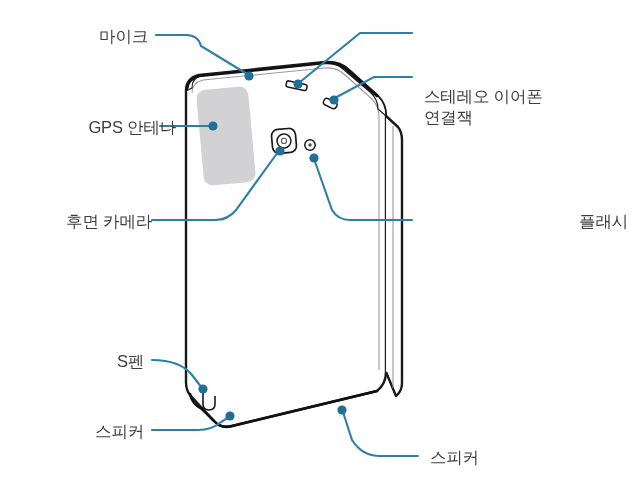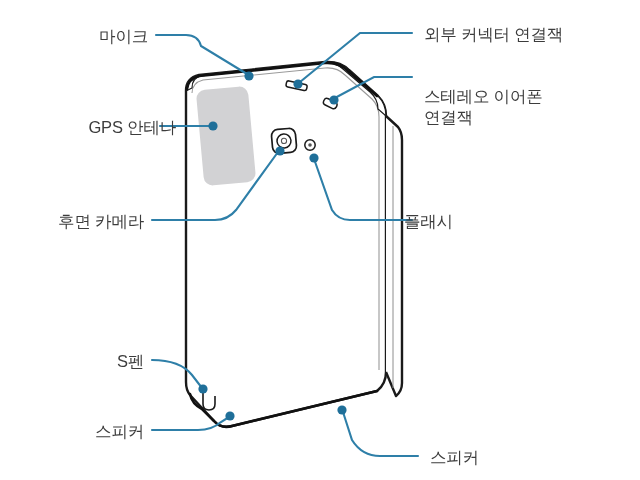--- a/index.html
+++ b/index.html
@@ -155,30 +155,29 @@
       <circle cx="280" cy="151" r="4.6"></circle>
       <circle cx="314" cy="158" r="4.6"></circle>
       <circle cx="203" cy="389" r="4.6"></circle>
       <circle cx="230" cy="416" r="4.6"></circle>
       <circle cx="342" cy="410" r="4.6"></circle>
     </g>
   </svg>
 
   <div class="label-text label-left" style="left:0; top:26px; width:148px;">마이크</div>
 
-  <div class="label-text label-right" style="left:424px; top:24px; width:216px;">외부 커넥터 연결잭</div>
 
   <div class="label-text label-right" style="left:424px; top:66px; width:216px;margin-top:20px;">스테레오 이어폰
 연결잭</div>
 
   <div class="label-text label-left" style="left:0; top:117px; width:152px;margin-left:24px;">GPS 안테나</div>
 
-  <div class="label-text label-left" style="left:0; top:211px; width:144px;">후면 카메라</div>
+  <div class="label-text label-left" style="left:8px; top:211px; width:144px;">후면 카메라</div>
 
-  <div class="label-text label-right" style="left:404px; top:211px; width:200px;">플래시</div>
+  <div class="label-text label-right" style="left:428px; top:211px; width:200px;text-align:right;">플래시</div>
 
   <div class="label-text label-left" style="left:0; top:351px; width:144px;">S펜</div>
 
   <div class="label-text label-left" style="left:0; top:421px; width:144px;">스피커</div>
 
   <div class="label-text label-right" style="left:430px; top:447px; width:200px;">스피커</div>
 
 </div>
 
 </body></html>

